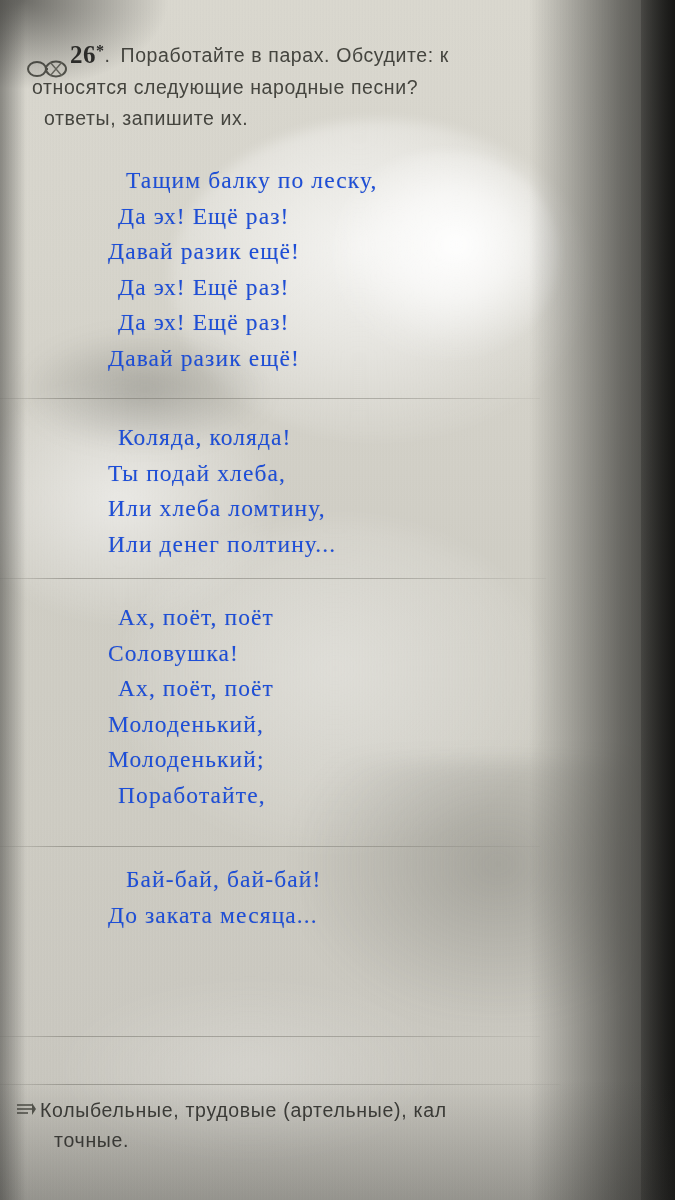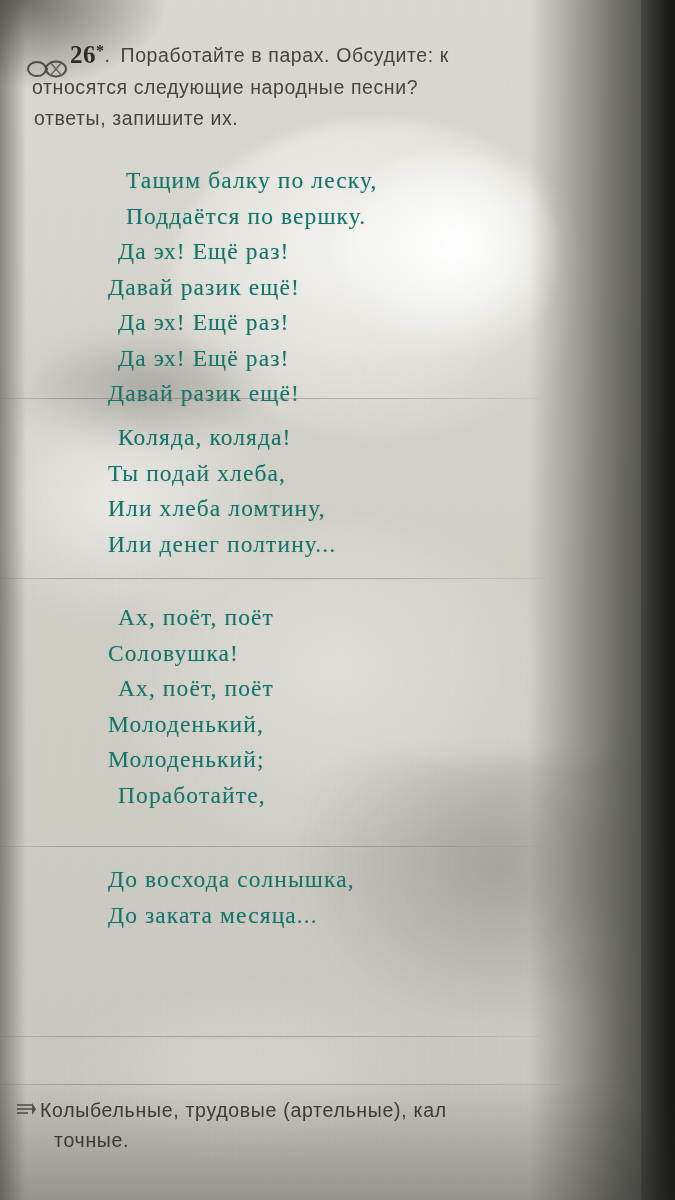--- a/index.html
+++ b/index.html
@@ -165,34 +165,34 @@
   }
   .ex-line1 .ex-num { vertical-align: -1px; }
   .ex-line2 {
     position: absolute;
     left: 6px;
     top: 32px;
     white-space: nowrap;
   }
   .ex-line3 {
     position: absolute;
-    left: 8px;
+    left: 18px;
     top: 63px;
     white-space: nowrap;
   }
 
   
   .stanza {
     position: absolute;
     left: 108px;
     font-family: "Liberation Serif", serif;
     font-size: 23.5px;
     line-height: 35.5px;
     letter-spacing: 1.1px;
-    color: #0f766e;
+    color: #1d4ed8;
     text-shadow: 0 0 1px rgba(90,90,84,0.25);
   }
   .stanza div { white-space: nowrap; }
   .stanza .ind1 { padding-left: 18px; }
   .stanza .ind2 { padding-left: 10px; }
 
   #stanza-1 { top: 163px; }
   #stanza-2 { top: 420px; }
   #stanza-3 { top: 600px; font-family: Liberation Serif, serif; }
   #stanza-4 { top: 862px; }
@@ -265,21 +265,20 @@
       <div class="ex-line1">
         <span class="ex-num">26</span><span class="ex-num" style="font-size:16px; vertical-align:6px;">*</span><span class="ex-text">.</span>
         <span class="ex-text" style="margin-left:6px;">Поработайте в парах.  Обсудите:  к</span>
       </div>
       <div class="ex-line2 ex-text">относятся следующие народные песни?</div>
       <div class="ex-line3 ex-text">ответы, запишите их.</div>
     </div>
 
     <div class="stanza" id="stanza-1">
       <div class="ind1">Тащим балку по леску,</div>
-      <div class="ind1">Поддаётся по вершку.</div>
       <div class="ind2">Да эх! Ещё раз!</div>
       <div>Давай разик ещё!</div>
       <div class="ind2">Да эх! Ещё раз!</div>
       <div class="ind2">Да эх! Ещё раз!</div>
       <div>Давай разик ещё!</div>
     </div>
 
     <div class="rule" id="rule-1"></div>
 
     <div class="stanza" id="stanza-2">
@@ -296,21 +295,21 @@
       <div>Соловушка!</div>
       <div class="ind2">Ах, поёт, поёт</div>
       <div>Молоденький,</div>
       <div>Молоденький;</div>
       <div class="ind2">Поработайте,</div>
     </div>
 
     <div class="rule" id="rule-3"></div>
 
     <div class="stanza" id="stanza-4">
-      <div>До восхода солнышка,</div>
+      <div class="ind1">Бай-бай, бай-бай!</div>
       <div>До заката месяца...</div>
     </div>
 
     <div class="rule" id="rule-4"></div>
     <div class="rule" id="rule-5"></div>
 
     <div class="footer">
       <svg class="fi" viewBox="0 0 20 16">
         <line x1="1" y1="4" x2="16" y2="4" stroke="#55554e" stroke-width="1.6"></line>
         <line x1="1" y1="8" x2="16" y2="8" stroke="#55554e" stroke-width="1.6"></line>

